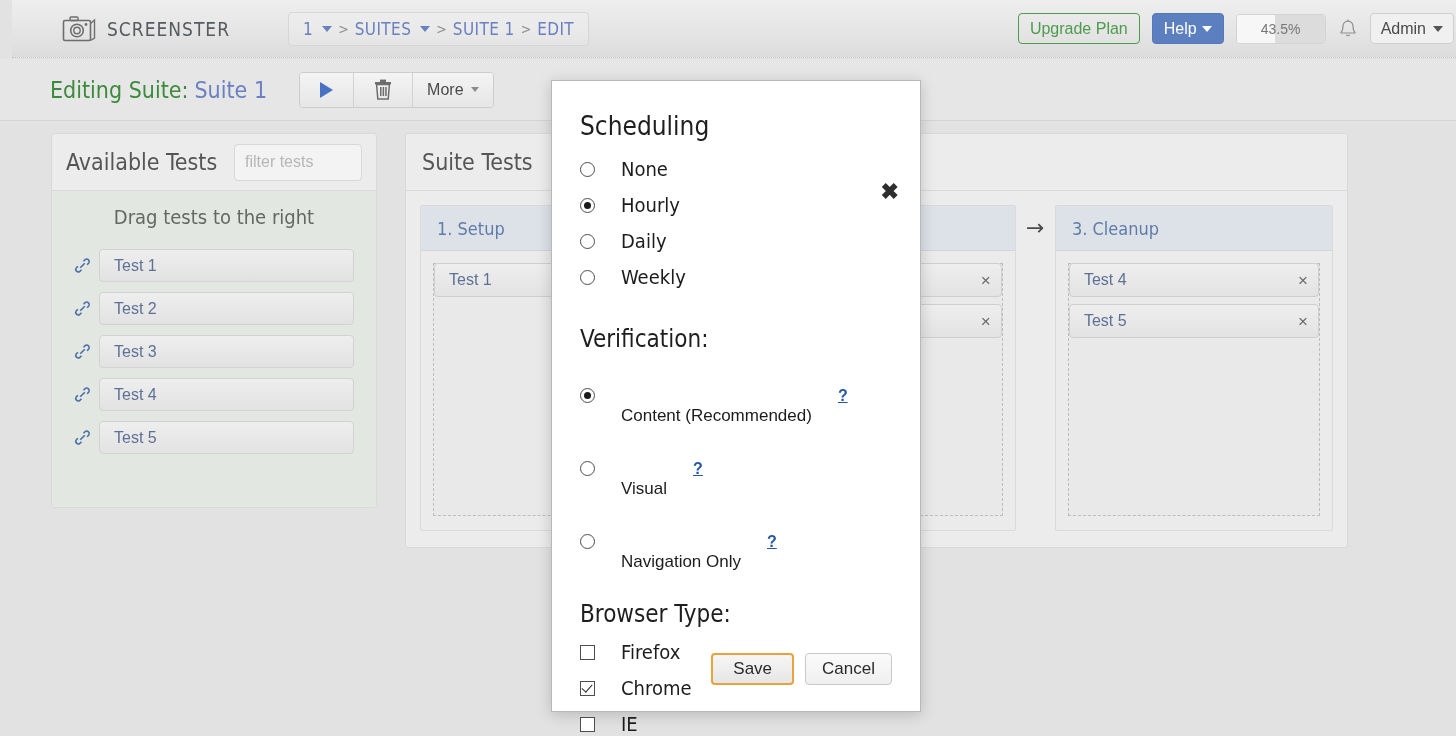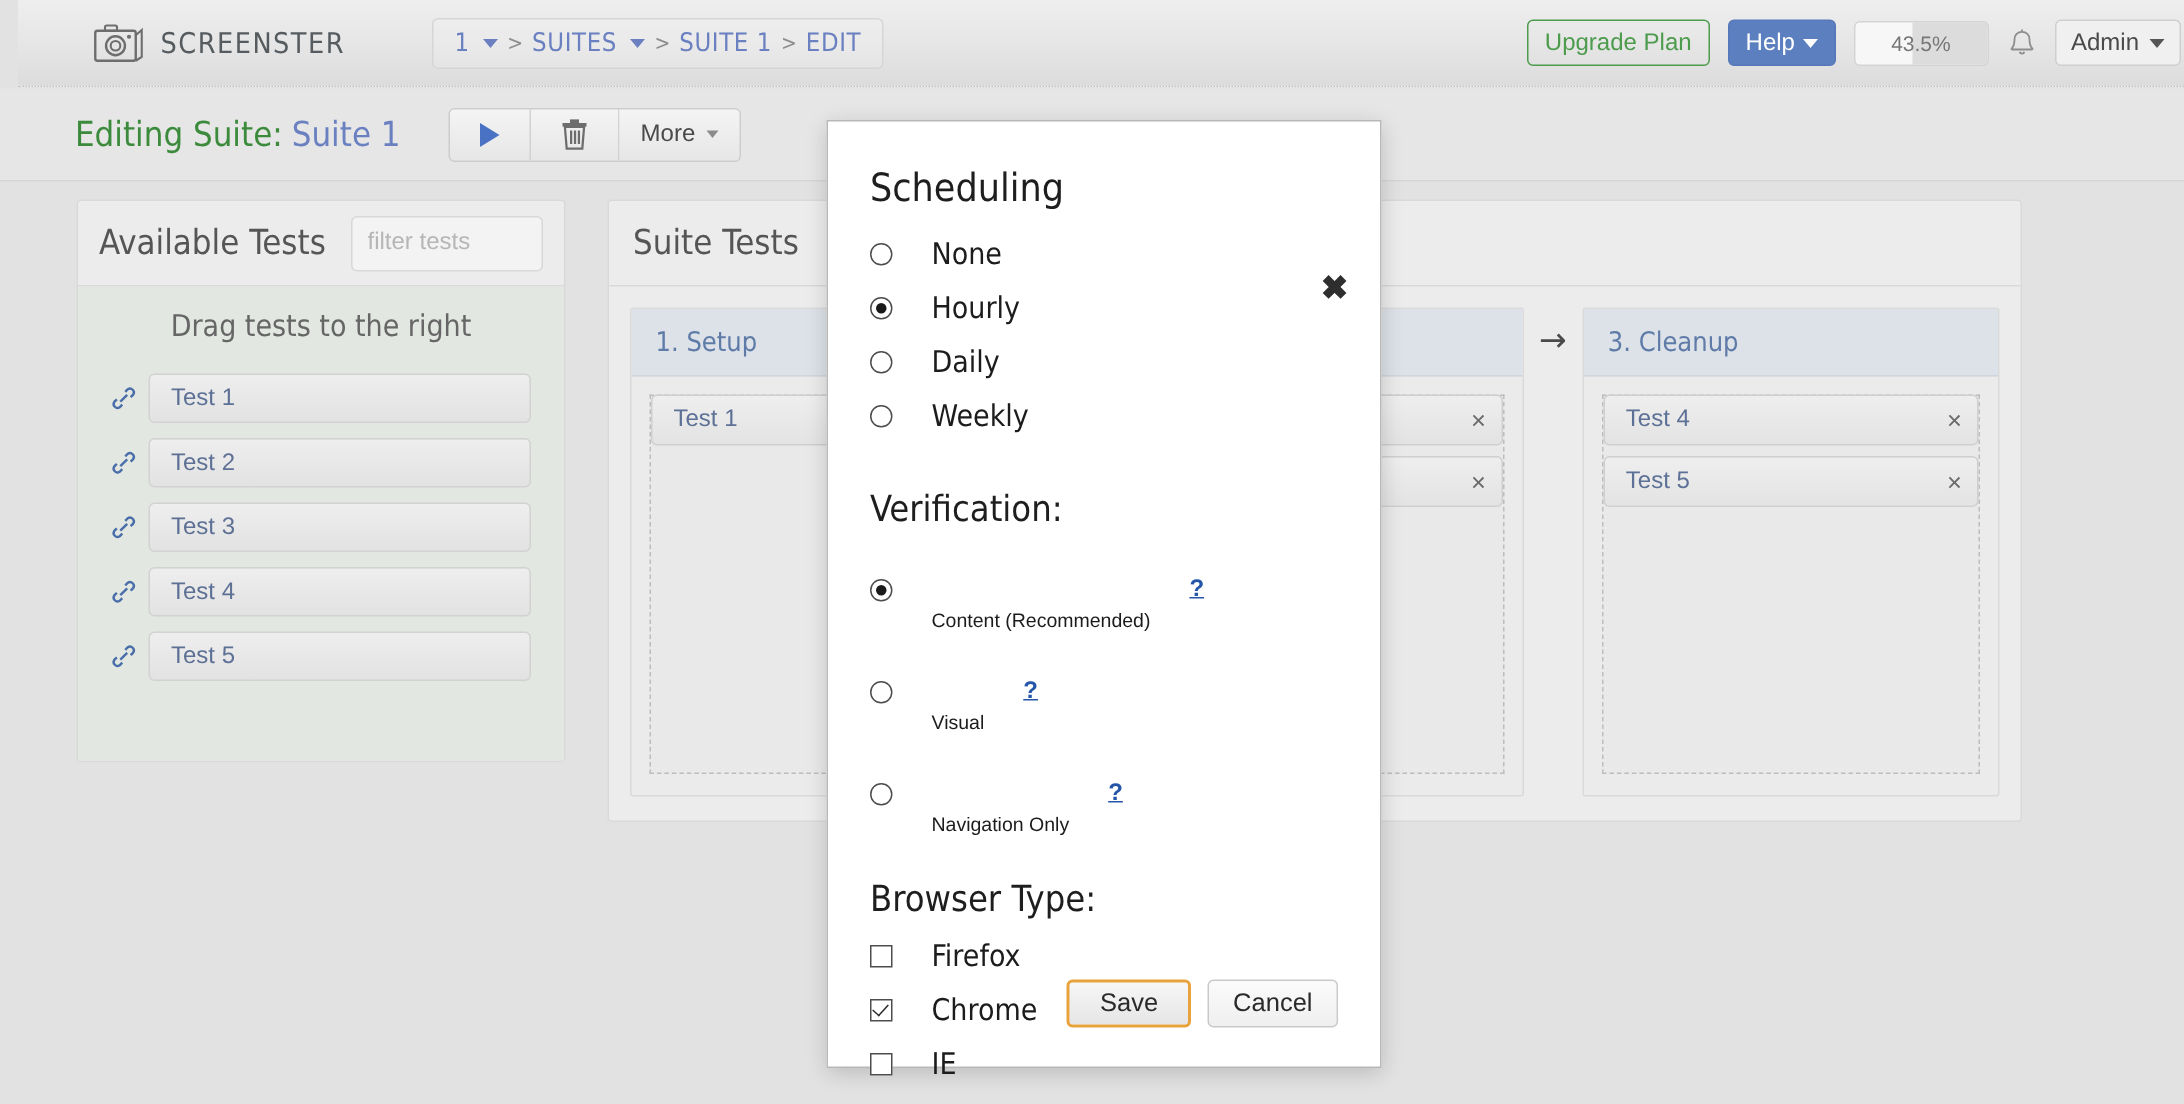--- a/index.html
+++ b/index.html
@@ -262,21 +262,21 @@
     font-family: "DejaVu Sans Condensed", "Liberation Sans Narrow", "Liberation Sans", sans-serif;
     font-size: 24px; color: #1e1e1e;
   }
   #modal-inner { padding: 30px 0 0 28px; position: relative; height: 100%; }
   .opt-row { display: flex; align-items: center; gap: 26px; margin-top: 12px; }
   .opt-label {
     font-family: "DejaVu Sans Condensed", "Liberation Sans Narrow", "Liberation Sans", sans-serif;
     font-size: 20px; color: #1c1c1c; white-space: nowrap;
   }
   .opt-label.plain {
-    font-family: "Liberation Sans", sans-serif; font-size: 13px; margin-top: 41px;
+    font-family: "Liberation Sans", sans-serif; font-size: 17px; margin-top: 41px;
   }
   .radio {
     width: 15px; height: 15px; flex: 0 0 15px;
     border: 1px solid #4d4d4d; border-radius: 50%;
     background: #fff; position: relative; cursor: pointer;
   }
   .radio.on::after {
     content: ""; position: absolute; left: 3px; top: 3px;
     width: 7px; height: 7px; border-radius: 50%; background: #1a1a1a;
   }

